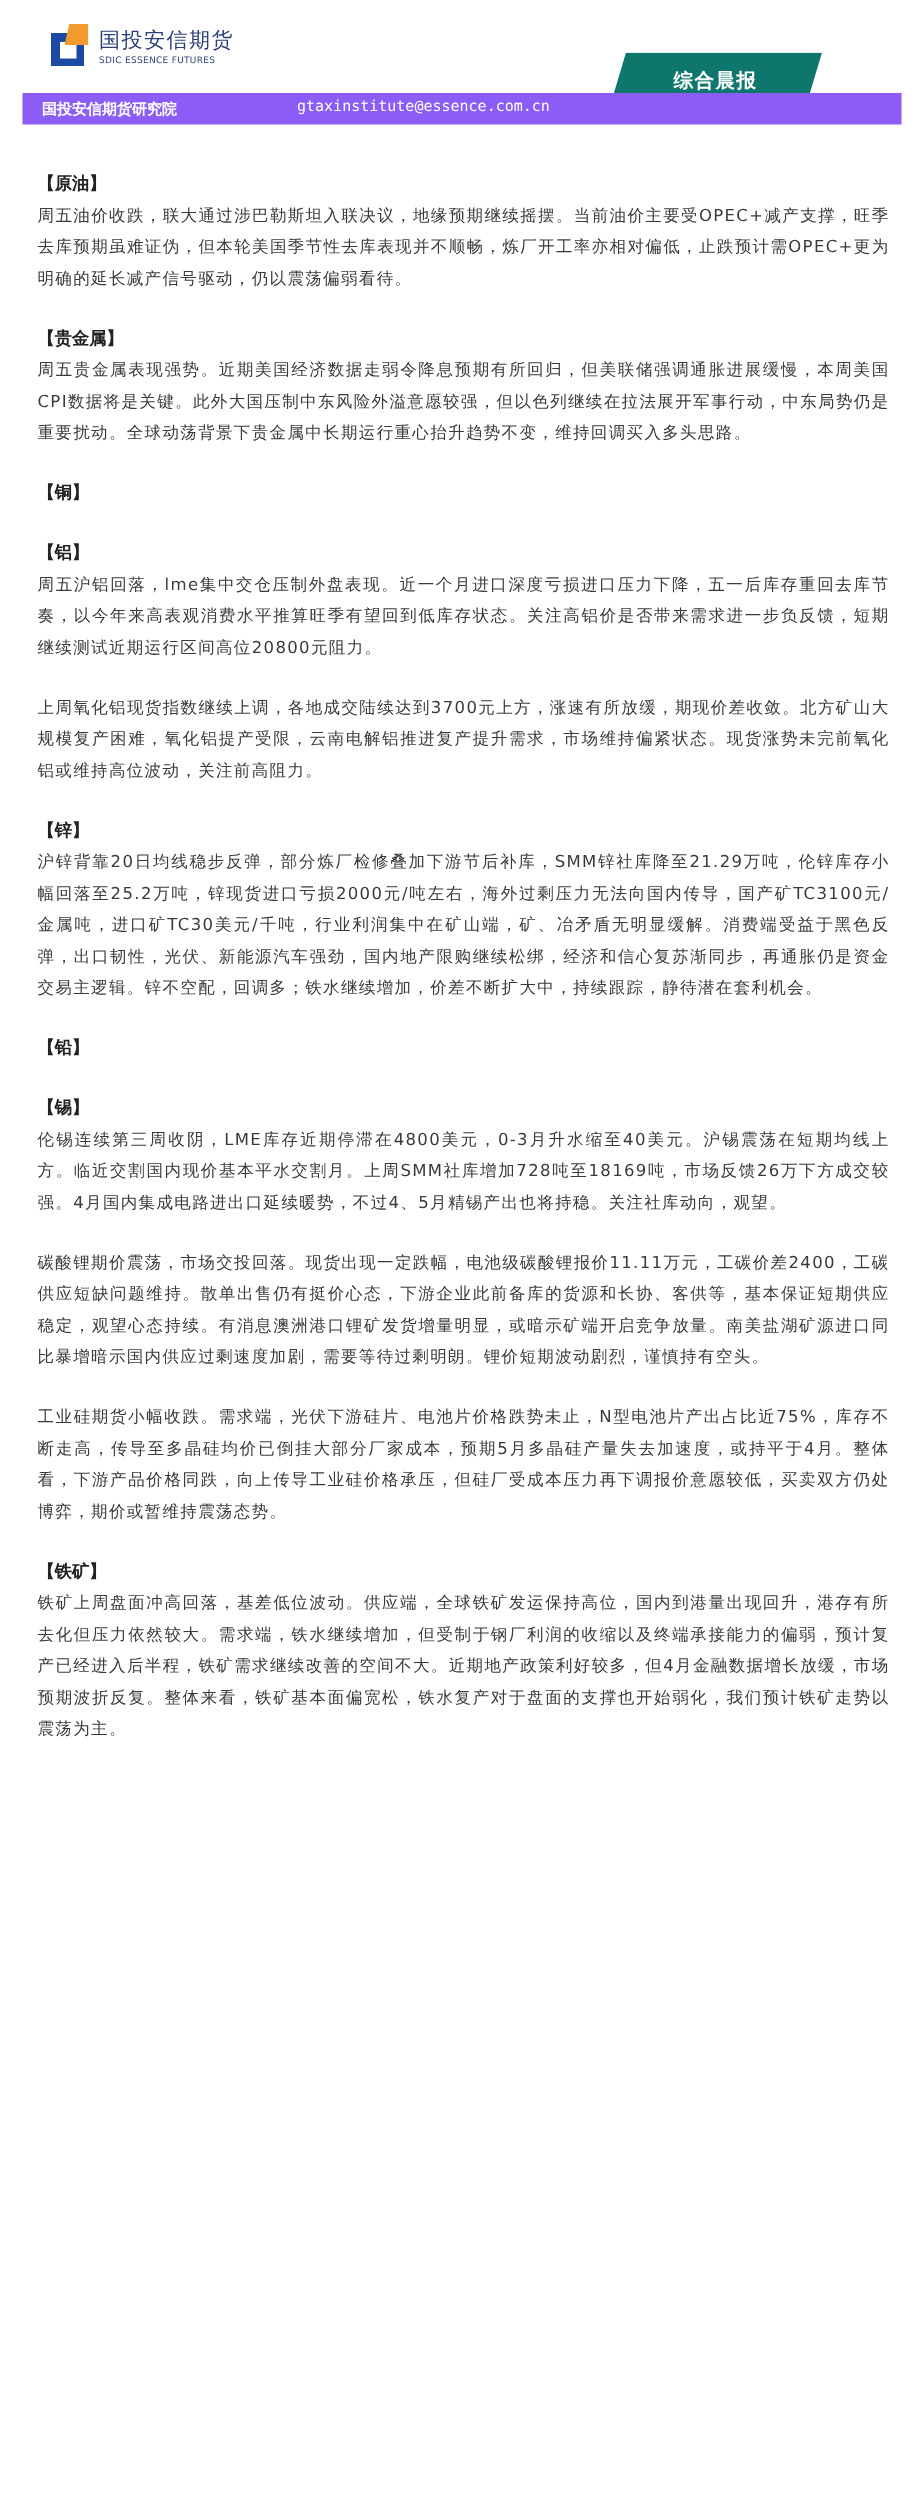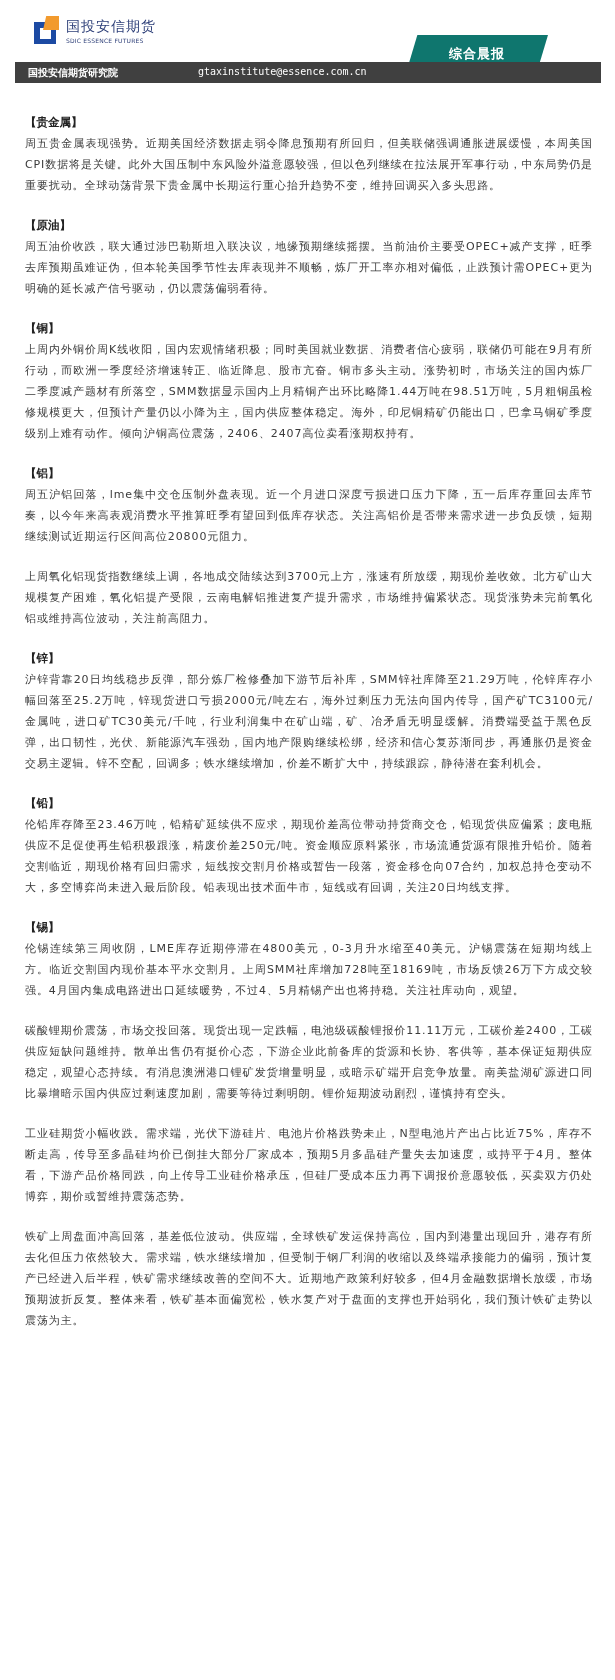--- a/index.html
+++ b/index.html
@@ -47,21 +47,21 @@
     clip-path: polygon(8% 0, 100% 0, 92% 100%, 0 100%);
     margin-top: 20px;
   }
   .report-tag-label {
     position: absolute; left: 0; top: 0; width: 100%; height: 100%;
     display: flex; align-items: center; justify-content: center;
     color: #ffffff; font-weight: bold; font-size: 13px; letter-spacing: 1px;
   }
   .infobar {
     position: absolute; left: 15px; top: 62px; width: 586px; height: 21px;
-    background: #404040;
+    background: #8b5cf6;
     color: #ffffff; font-size: 10px;
   }
   .infobar span { position: absolute; top: 4px; white-space: nowrap; }
   .infobar .org { left: 13px; font-weight: bold; }
   .infobar .email { left: 183px; font-family: "DejaVu Sans Mono", "Liberation Mono", monospace; }
   .infobar .date { right: 32px; font-weight: bold; margin-top: 36px; }
 
   .content {
     position: absolute; left: 25px; top: 112px; width: 568px;
   }
@@ -94,54 +94,53 @@
 </div>
 
 <div class="infobar">
   <span class="org">国投安信期货研究院</span>
   <span class="email">gtaxinstitute@essence.com.cn</span>
   <span class="date">2024年05月13日</span>
 </div>
 
 <div class="content">
   <div class="section">
+    <div class="section-title">【原油】</div>
+    <div class="section-body">周五油价收跌，联大通过涉巴勒斯坦入联决议，地缘预期继续摇摆。当前油价主要受OPEC+减产支撑，旺季去库预期虽难证伪，但本轮美国季节性去库表现并不顺畅，炼厂开工率亦相对偏低，止跌预计需OPEC+更为明确的延长减产信号驱动，仍以震荡偏弱看待。</div>
+  </div>
+  <div class="section">
     <div class="section-title">【贵金属】</div>
     <div class="section-body">周五贵金属表现强势。近期美国经济数据走弱令降息预期有所回归，但美联储强调通胀进展缓慢，本周美国CPI数据将是关键。此外大国压制中东风险外溢意愿较强，但以色列继续在拉法展开军事行动，中东局势仍是重要扰动。全球动荡背景下贵金属中长期运行重心抬升趋势不变，维持回调买入多头思路。</div>
   </div>
   <div class="section">
-    <div class="section-title">【原油】</div>
-    <div class="section-body">周五油价收跌，联大通过涉巴勒斯坦入联决议，地缘预期继续摇摆。当前油价主要受OPEC+减产支撑，旺季去库预期虽难证伪，但本轮美国季节性去库表现并不顺畅，炼厂开工率亦相对偏低，止跌预计需OPEC+更为明确的延长减产信号驱动，仍以震荡偏弱看待。</div>
-  </div>
-  <div class="section">
     <div class="section-title">【铜】</div>
-    <div class="section-body">上周内外铜价周K线收阳，国内宏观情绪积极；同时美国就业数据、消费者信心疲弱，联储仍可能在9月有所行动，而欧洲一季度经济增速转正、临近降息、股市亢奋。铜市多头主动。涨势初时，市场关注的国内炼厂二季度减产题材有所落空，SMM数据显示国内上月精铜产出环比略降1.44万吨在98.51万吨，5月粗铜虽检修规模更大，但预计产量仍以小降为主，国内供应整体稳定。海外，印尼铜精矿仍能出口，巴拿马铜矿季度级别上难有动作。倾向沪铜高位震荡，2406、2407高位卖看涨期权持有。</div>
   </div>
   <div class="section">
     <div class="section-title">【铝】</div>
     <div class="section-body">周五沪铝回落，lme集中交仓压制外盘表现。近一个月进口深度亏损进口压力下降，五一后库存重回去库节奏，以今年来高表观消费水平推算旺季有望回到低库存状态。关注高铝价是否带来需求进一步负反馈，短期继续测试近期运行区间高位20800元阻力。</div>
   </div>
   <div class="section">
     <div class="section-body">上周氧化铝现货指数继续上调，各地成交陆续达到3700元上方，涨速有所放缓，期现价差收敛。北方矿山大规模复产困难，氧化铝提产受限，云南电解铝推进复产提升需求，市场维持偏紧状态。现货涨势未完前氧化铝或维持高位波动，关注前高阻力。</div>
   </div>
   <div class="section">
     <div class="section-title">【锌】</div>
     <div class="section-body">沪锌背靠20日均线稳步反弹，部分炼厂检修叠加下游节后补库，SMM锌社库降至21.29万吨，伦锌库存小幅回落至25.2万吨，锌现货进口亏损2000元/吨左右，海外过剩压力无法向国内传导，国产矿TC3100元/金属吨，进口矿TC30美元/千吨，行业利润集中在矿山端，矿、冶矛盾无明显缓解。消费端受益于黑色反弹，出口韧性，光伏、新能源汽车强劲，国内地产限购继续松绑，经济和信心复苏渐同步，再通胀仍是资金交易主逻辑。锌不空配，回调多；铁水继续增加，价差不断扩大中，持续跟踪，静待潜在套利机会。</div>
   </div>
   <div class="section">
     <div class="section-title">【铅】</div>
-    <div class="section-body">伦铅库存降至23.46万吨，铅精矿延续供不应求，期现价差高位带动持货商交仓，铅现货供应偏紧；废电瓶供应不足促使再生铅积极跟涨，精废价差250元/吨。资金顺应原料紧张，市场流通货源有限推升铅价。随着交割临近，期现价格有回归需求，短线按交割月价格或暂告一段落，资金移仓向07合约，加权总持仓变动不大，多空博弈尚未进入最后阶段。铅表现出技术面牛市，短线或有回调，关注20日均线支撑。</div>
   </div>
   <div class="section">
   </div>
   <div class="section">
     <div class="section-title">【锡】</div>
     <div class="section-body">伦锡连续第三周收阴，LME库存近期停滞在4800美元，0-3月升水缩至40美元。沪锡震荡在短期均线上方。临近交割国内现价基本平水交割月。上周SMM社库增加728吨至18169吨，市场反馈26万下方成交较强。4月国内集成电路进出口延续暖势，不过4、5月精锡产出也将持稳。关注社库动向，观望。</div>
   </div>
   <div class="section">
     <div class="section-body">碳酸锂期价震荡，市场交投回落。现货出现一定跌幅，电池级碳酸锂报价11.11万元，工碳价差2400，工碳供应短缺问题维持。散单出售仍有挺价心态，下游企业此前备库的货源和长协、客供等，基本保证短期供应稳定，观望心态持续。有消息澳洲港口锂矿发货增量明显，或暗示矿端开启竞争放量。南美盐湖矿源进口同比暴增暗示国内供应过剩速度加剧，需要等待过剩明朗。锂价短期波动剧烈，谨慎持有空头。</div>
   </div>
   <div class="section">
     <div class="section-body">工业硅期货小幅收跌。需求端，光伏下游硅片、电池片价格跌势未止，N型电池片产出占比近75%，库存不断走高，传导至多晶硅均价已倒挂大部分厂家成本，预期5月多晶硅产量失去加速度，或持平于4月。整体看，下游产品价格同跌，向上传导工业硅价格承压，但硅厂受成本压力再下调报价意愿较低，买卖双方仍处博弈，期价或暂维持震荡态势。</div>
   </div>
   <div class="section">
+    <div class="section-title">【铁矿】</div>
     <div class="section-body">铁矿上周盘面冲高回落，基差低位波动。供应端，全球铁矿发运保持高位，国内到港量出现回升，港存有所去化但压力依然较大。需求端，铁水继续增加，但受制于钢厂利润的收缩以及终端承接能力的偏弱，预计复产已经进入后半程，铁矿需求继续改善的空间不大。近期地产政策利好较多，但4月金融数据增长放缓，市场预期波折反复。整体来看，铁矿基本面偏宽松，铁水复产对于盘面的支撑也开始弱化，我们预计铁矿走势以震荡为主。</div>
   </div>
 </div>
 
 </body></html>

